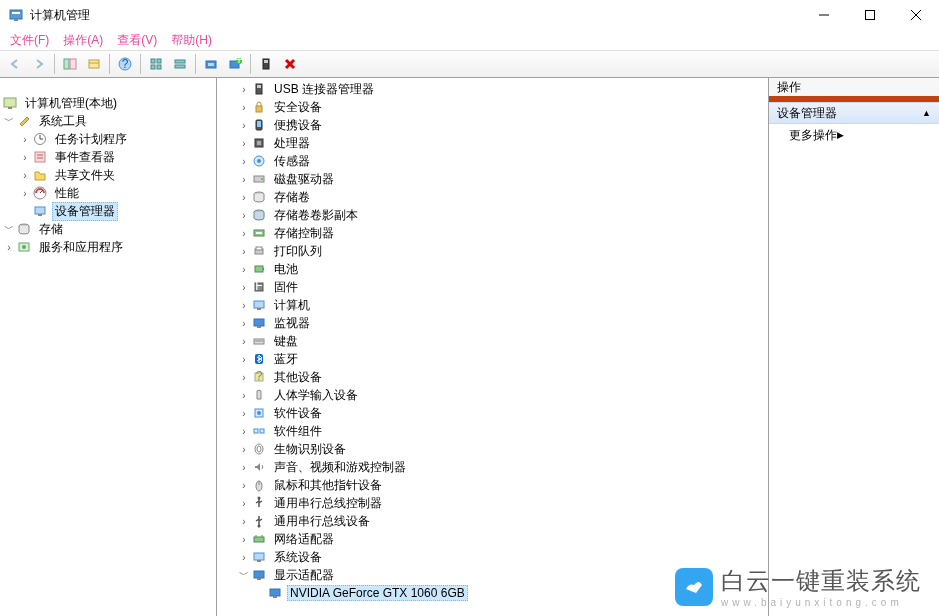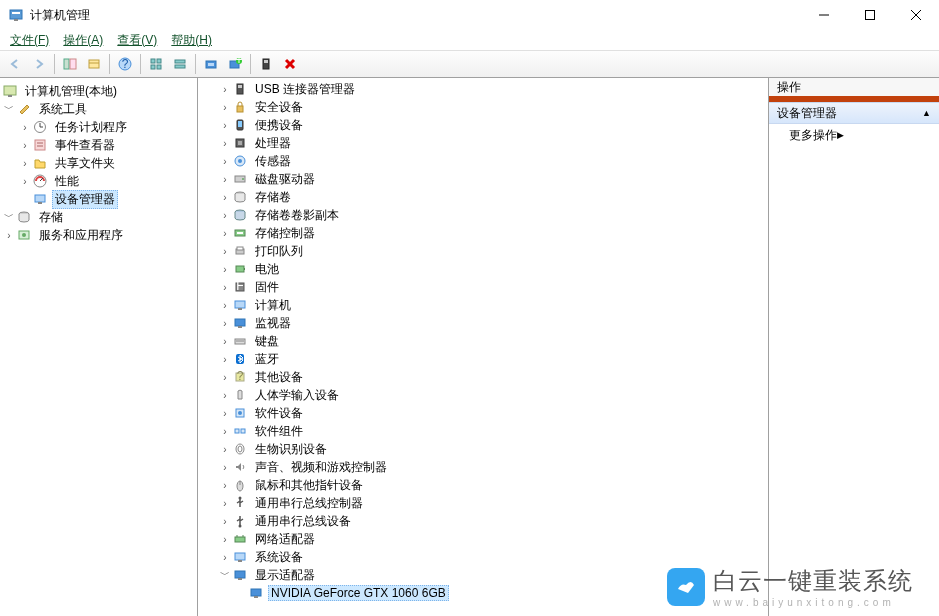--- a/index.html
+++ b/index.html
@@ -9,31 +9,31 @@
 
 
 .titlebar { height: 30px; display: flex; align-items: center; padding-left: 8px; }
 .titlebar .appicon { width: 16px; height: 16px; margin-right: 6px; display: flex; align-items: center; justify-content: center; }
 .titlebar .title { flex: 1; color: #000; font-family: Liberation Mono, monospace; }
 .win-controls { display: flex; height: 100%; }
 .win-btn { width: 46px; height: 30px; display: flex; align-items: center; justify-content: center; color: #000; }
 
 
 .menubar { height: 20px; display: flex; align-items: center; padding: 0 4px; gap: 2px; }
-.menuitem { padding: 2px 6px; color: #14532d; text-decoration: underline; }
+.menuitem { padding: 2px 6px; color: #ec4899; }
 
 
 .toolbar { height: 28px; display: flex; align-items: center; padding: 0 4px; gap: 2px; border-top: 1px solid #e0e0e0; border-bottom: 1px solid #a0a0a0; background: linear-gradient(#fdfdfd, #f0f0f0); }
 .tbtn { width: 22px; height: 22px; display: flex; align-items: center; justify-content: center; border: 1px solid transparent; }
 .tsep { width: 1px; height: 20px; background: #c0c0c0; margin: 0 2px; }
 .tbtn.disabled { opacity: 0.45; }
 
 
 .mainrow { flex: 1; display: flex; min-height: 0; }
-.leftpane { width: 198px; border-right: 1px solid #a0a0a0; padding: 4px 2px; overflow: auto; }
+.leftpane { width: 217px; border-right: 1px solid #a0a0a0; padding: 16px 2px; overflow: auto; }
 .centerpane { flex: 1; border-right: 1px solid #a0a0a0; overflow: auto; padding: 2px 0; }
 .rightpane { width: 170px; display: flex; flex-direction: column; }
 
 
 .tree { user-select: none; }
 .node { display: flex; align-items: center; height: 18px; white-space: nowrap; }
 .twist { width: 14px; height: 14px; display: flex; align-items: center; justify-content: center; color: #5a5a5a; cursor: pointer; font-size: 10px; }
 .twist.blank { visibility: hidden; }
 .icon { width: 16px; height: 16px; margin-right: 4px; display: flex; align-items: center; justify-content: center; }
 .lbl { padding: 1px 3px; }
@@ -45,21 +45,21 @@
 .centerpane .indent1 { padding-left: 36px; }
 
 
 .rp-header { height: 24px; background: #f7f7f7; border-bottom: 6px solid #c2410c; display: flex; align-items: center; padding-left: 8px; font-weight: normal; }
 .rp-section { height: 22px; background: linear-gradient(#eef3fb, #d6e6fb); border-top: 1px solid #c8d8f0; border-bottom: 1px solid #c8d8f0; display: flex; align-items: center; padding: 0 8px; justify-content: space-between; }
 .rp-section .arw { font-size: 9px; }
 .rp-action { height: 22px; display: flex; align-items: center; padding: 0 8px 0 20px; }
 .rp-action .arw { font-size: 9px; }
 
 
-.watermark { position: absolute; bottom: 8px; right: 26px; display: flex; align-items: center; gap: 8px; pointer-events: none; opacity: 0.9; }
+.watermark { position: absolute; bottom: 8px; right: 18px; display: flex; align-items: center; gap: 8px; pointer-events: none; opacity: 0.9; }
 .watermark .logo { width: 38px; height: 38px; background: #1f9df0; border-radius: 8px; display:flex; align-items:center; justify-content:center; }
 .watermark .txt1 { font-size: 24px; color: #444; letter-spacing: 1px; }
 .watermark .txt2 { font-size: 10px; color: #aaa; letter-spacing: 4px; }
 </style>
 </head>
 <body>
 
 <div class="window">
 
   <div class="titlebar">

